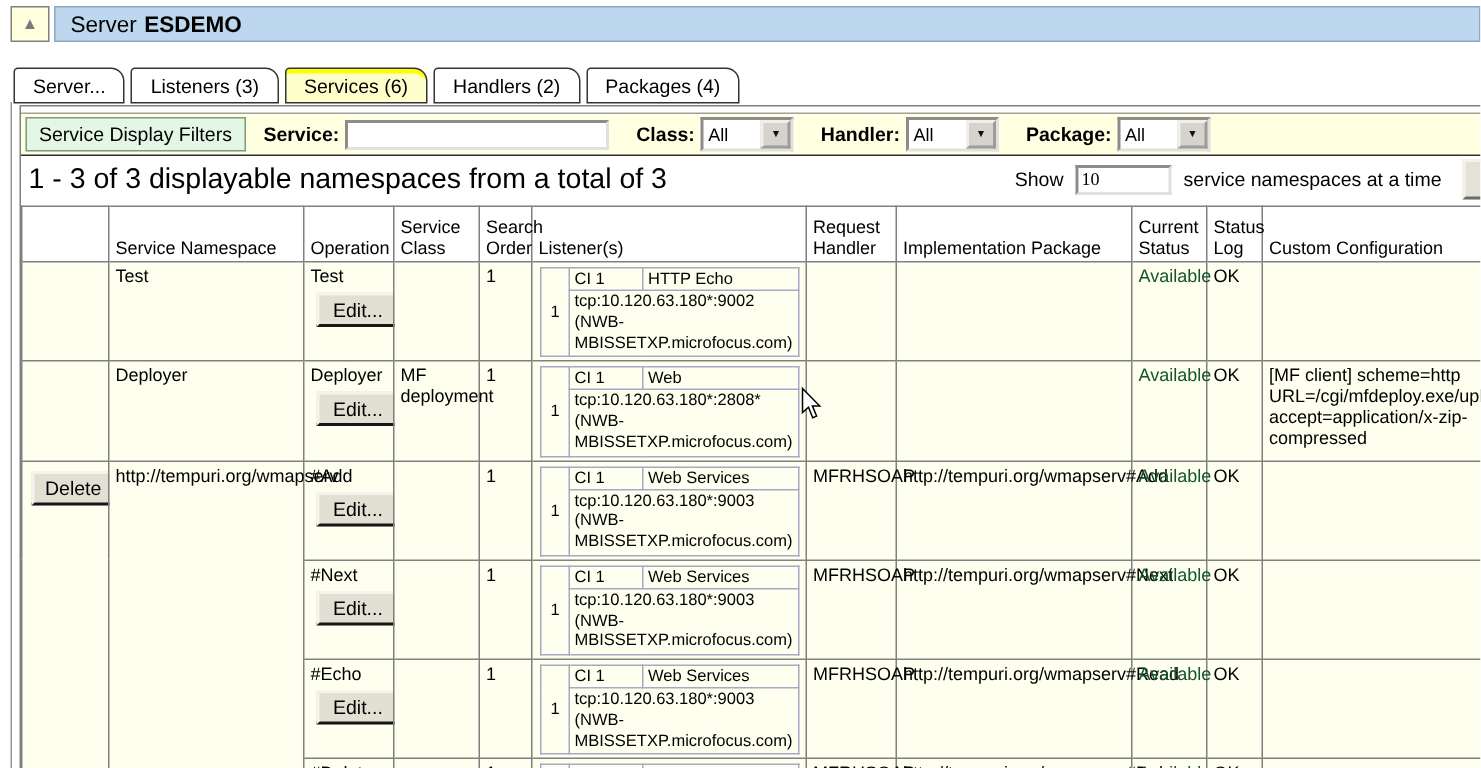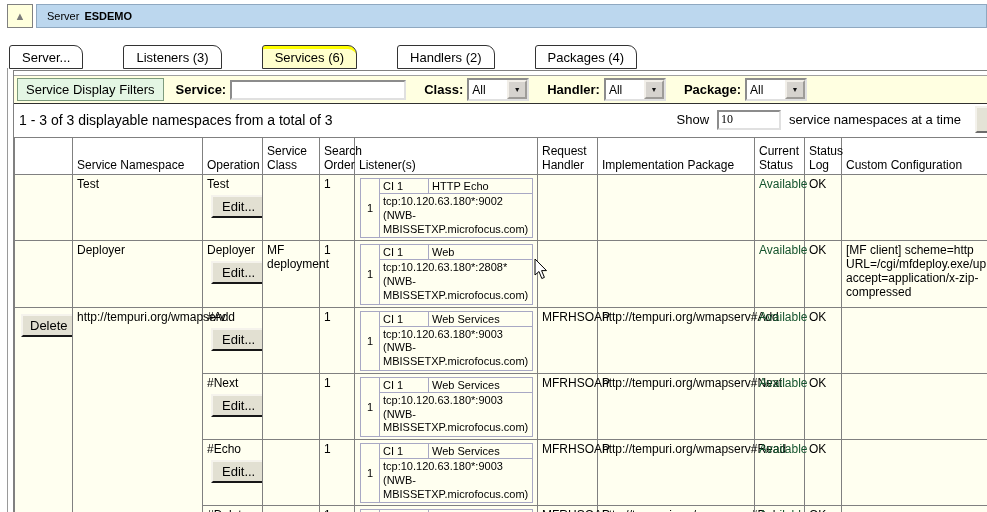--- a/index.html
+++ b/index.html
@@ -5,25 +5,25 @@
   html,body{margin:0;padding:0;background:#fff;}
   body{font-family:"Liberation Sans","DejaVu Sans",sans-serif;font-size:12px;color:#000;}
   .page{position:relative;width:987px;height:512px;overflow:hidden;background:#fff;}
 
   
   .top-row{display:flex;margin:4px 0 0 7px;height:24px;}
   .collapse-box{width:24px;height:22px;background:#ffffdd;border:1px solid #808080;
     display:flex;align-items:center;justify-content:center;margin-right:3px;}
   .tri{color:#7a7a7a;font-size:11px;line-height:1;}
   .title-bar{flex:1;background:#bcd7ee;border:1px solid #8fa8c0;display:flex;align-items:center;
-    padding-left:10px;font-size:11px;}
+    padding-left:10px;font-size:15px;}
   .title-bar b{margin-left:5px;}
 
   
-  .tab-row{display:flex;margin:16px 0 0 9px;height:25px;align-items:flex-end;gap:36px;}
+  .tab-row{display:flex;margin:16px 0 0 9px;height:25px;align-items:flex-end;}
   .tab{position:relative;background:#fff;border:1px solid #333;border-radius:3px 9px 0 0;
     padding:4px 12px 3px 12px;margin-right:4px;font-size:13px;cursor:default;white-space:nowrap;}
   .tab.active{background:#ffffcc;box-shadow:inset 0 4px 0 -1px #ffff00;}
 
   
   .outer-vline{position:absolute;left:7px;top:68px;height:444px;border-left:1px solid #9a9a9a;}
   .content-box{position:relative;margin:1px 0 0 13px;width:1005px;border:1px solid #808080;
     padding-top:4px;background:#fff;}
 
   
@@ -37,21 +37,21 @@
     font-size:12px;padding:0 2px;background:#fff;}
   .svc-input{width:168px;}
   .mock-select{display:inline-flex;align-items:center;width:58px;height:19px;background:#fff;
     border:2px inset #e0e0e0;cursor:default;justify-content:center;}
   .ms-text{flex:1;padding:0 3px;font-size:12px;overflow:hidden;}
   .ms-btn{width:16px;height:15px;background:#d6d3ce;border:2px outset #f2efe9;
     display:flex;align-items:center;justify-content:center;font-size:7px;color:#111;}
 
   
   .pag-row{display:flex;align-items:center;height:31px;background:#fff;}
-  .pag-summary{padding-left:5px;font-size:14px;}
+  .pag-summary{padding-left:5px;font-size:19px;}
   .show-cluster{margin-left:auto;display:flex;align-items:center;font-size:13px;}
   .show-input{width:56px;margin:0 8px;}
   .partial-btn{width:40px;height:23px;margin-left:14px;background:#e4e2d6;
     border:2px outset #f4f2ec;border-bottom:2px solid #6c6c6c;}
 
   
   table.main{border-collapse:collapse;table-layout:fixed;margin:2px 0 0 0;width:997px;}
   table.main th, table.main td{border:1px solid #808080;}
   table.main th{background:#fff;font-weight:normal;text-align:left;vertical-align:bottom;
     padding:2px 4px;font-size:12px;height:32px;}

